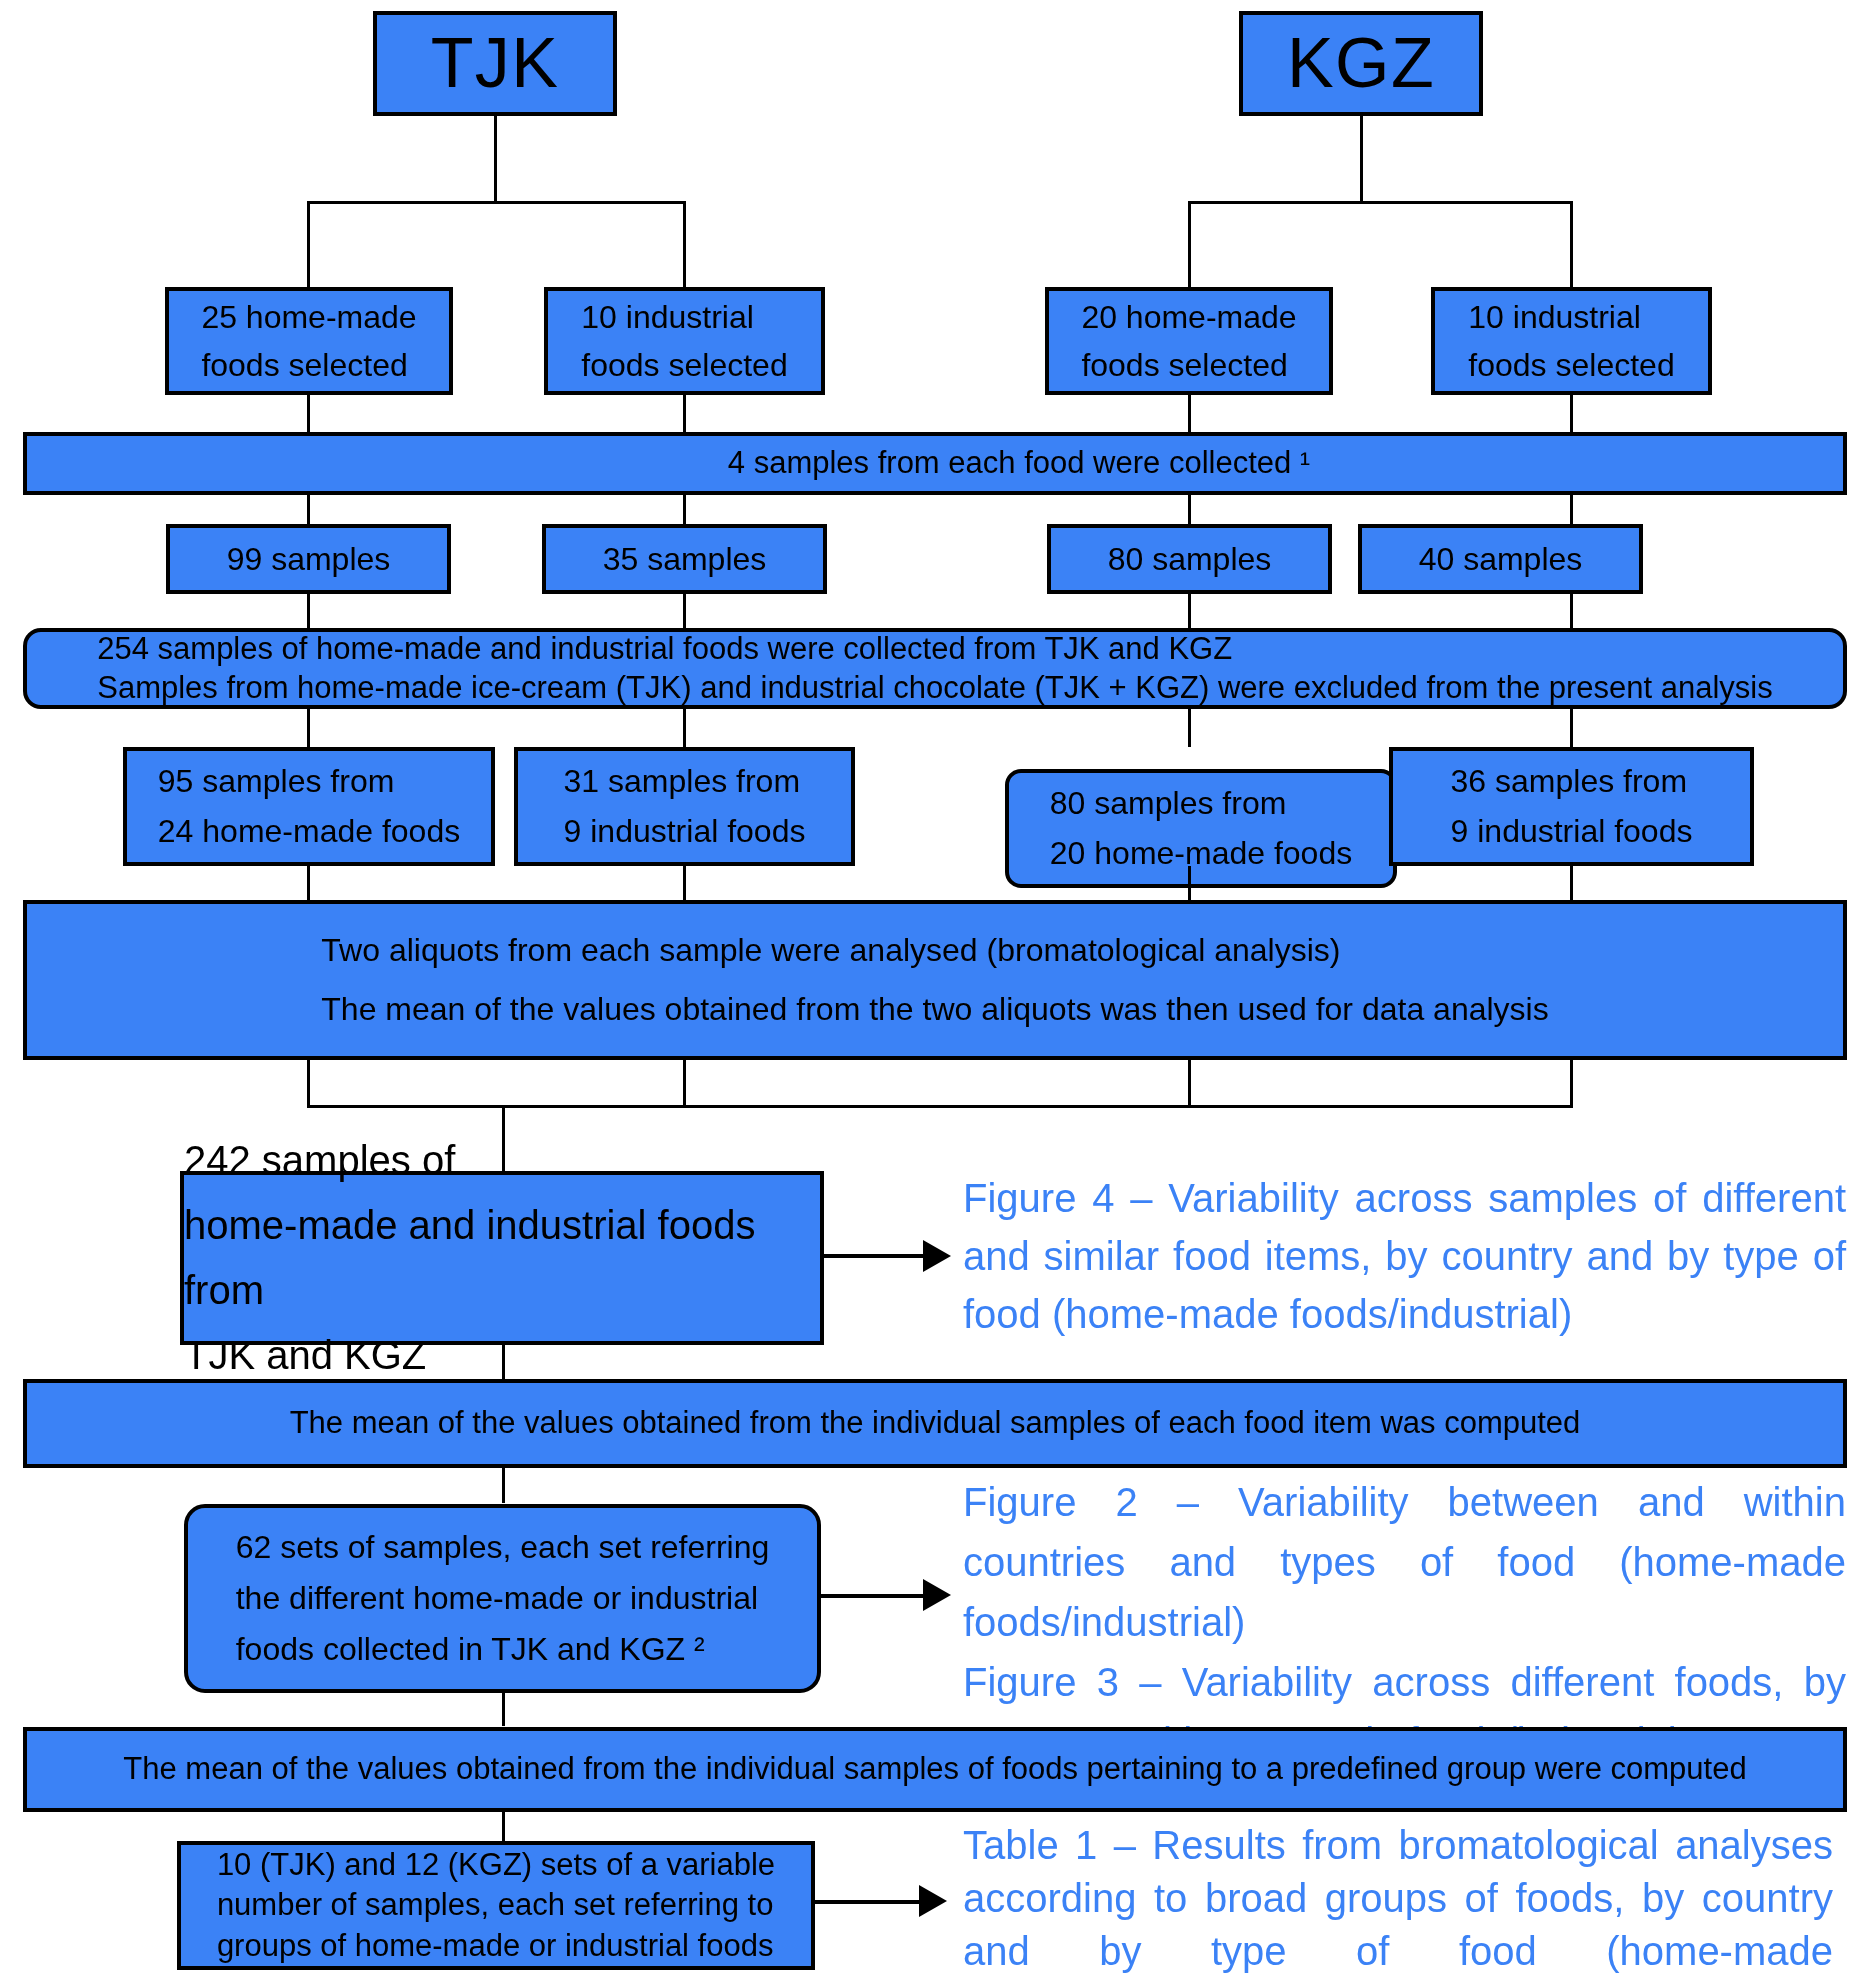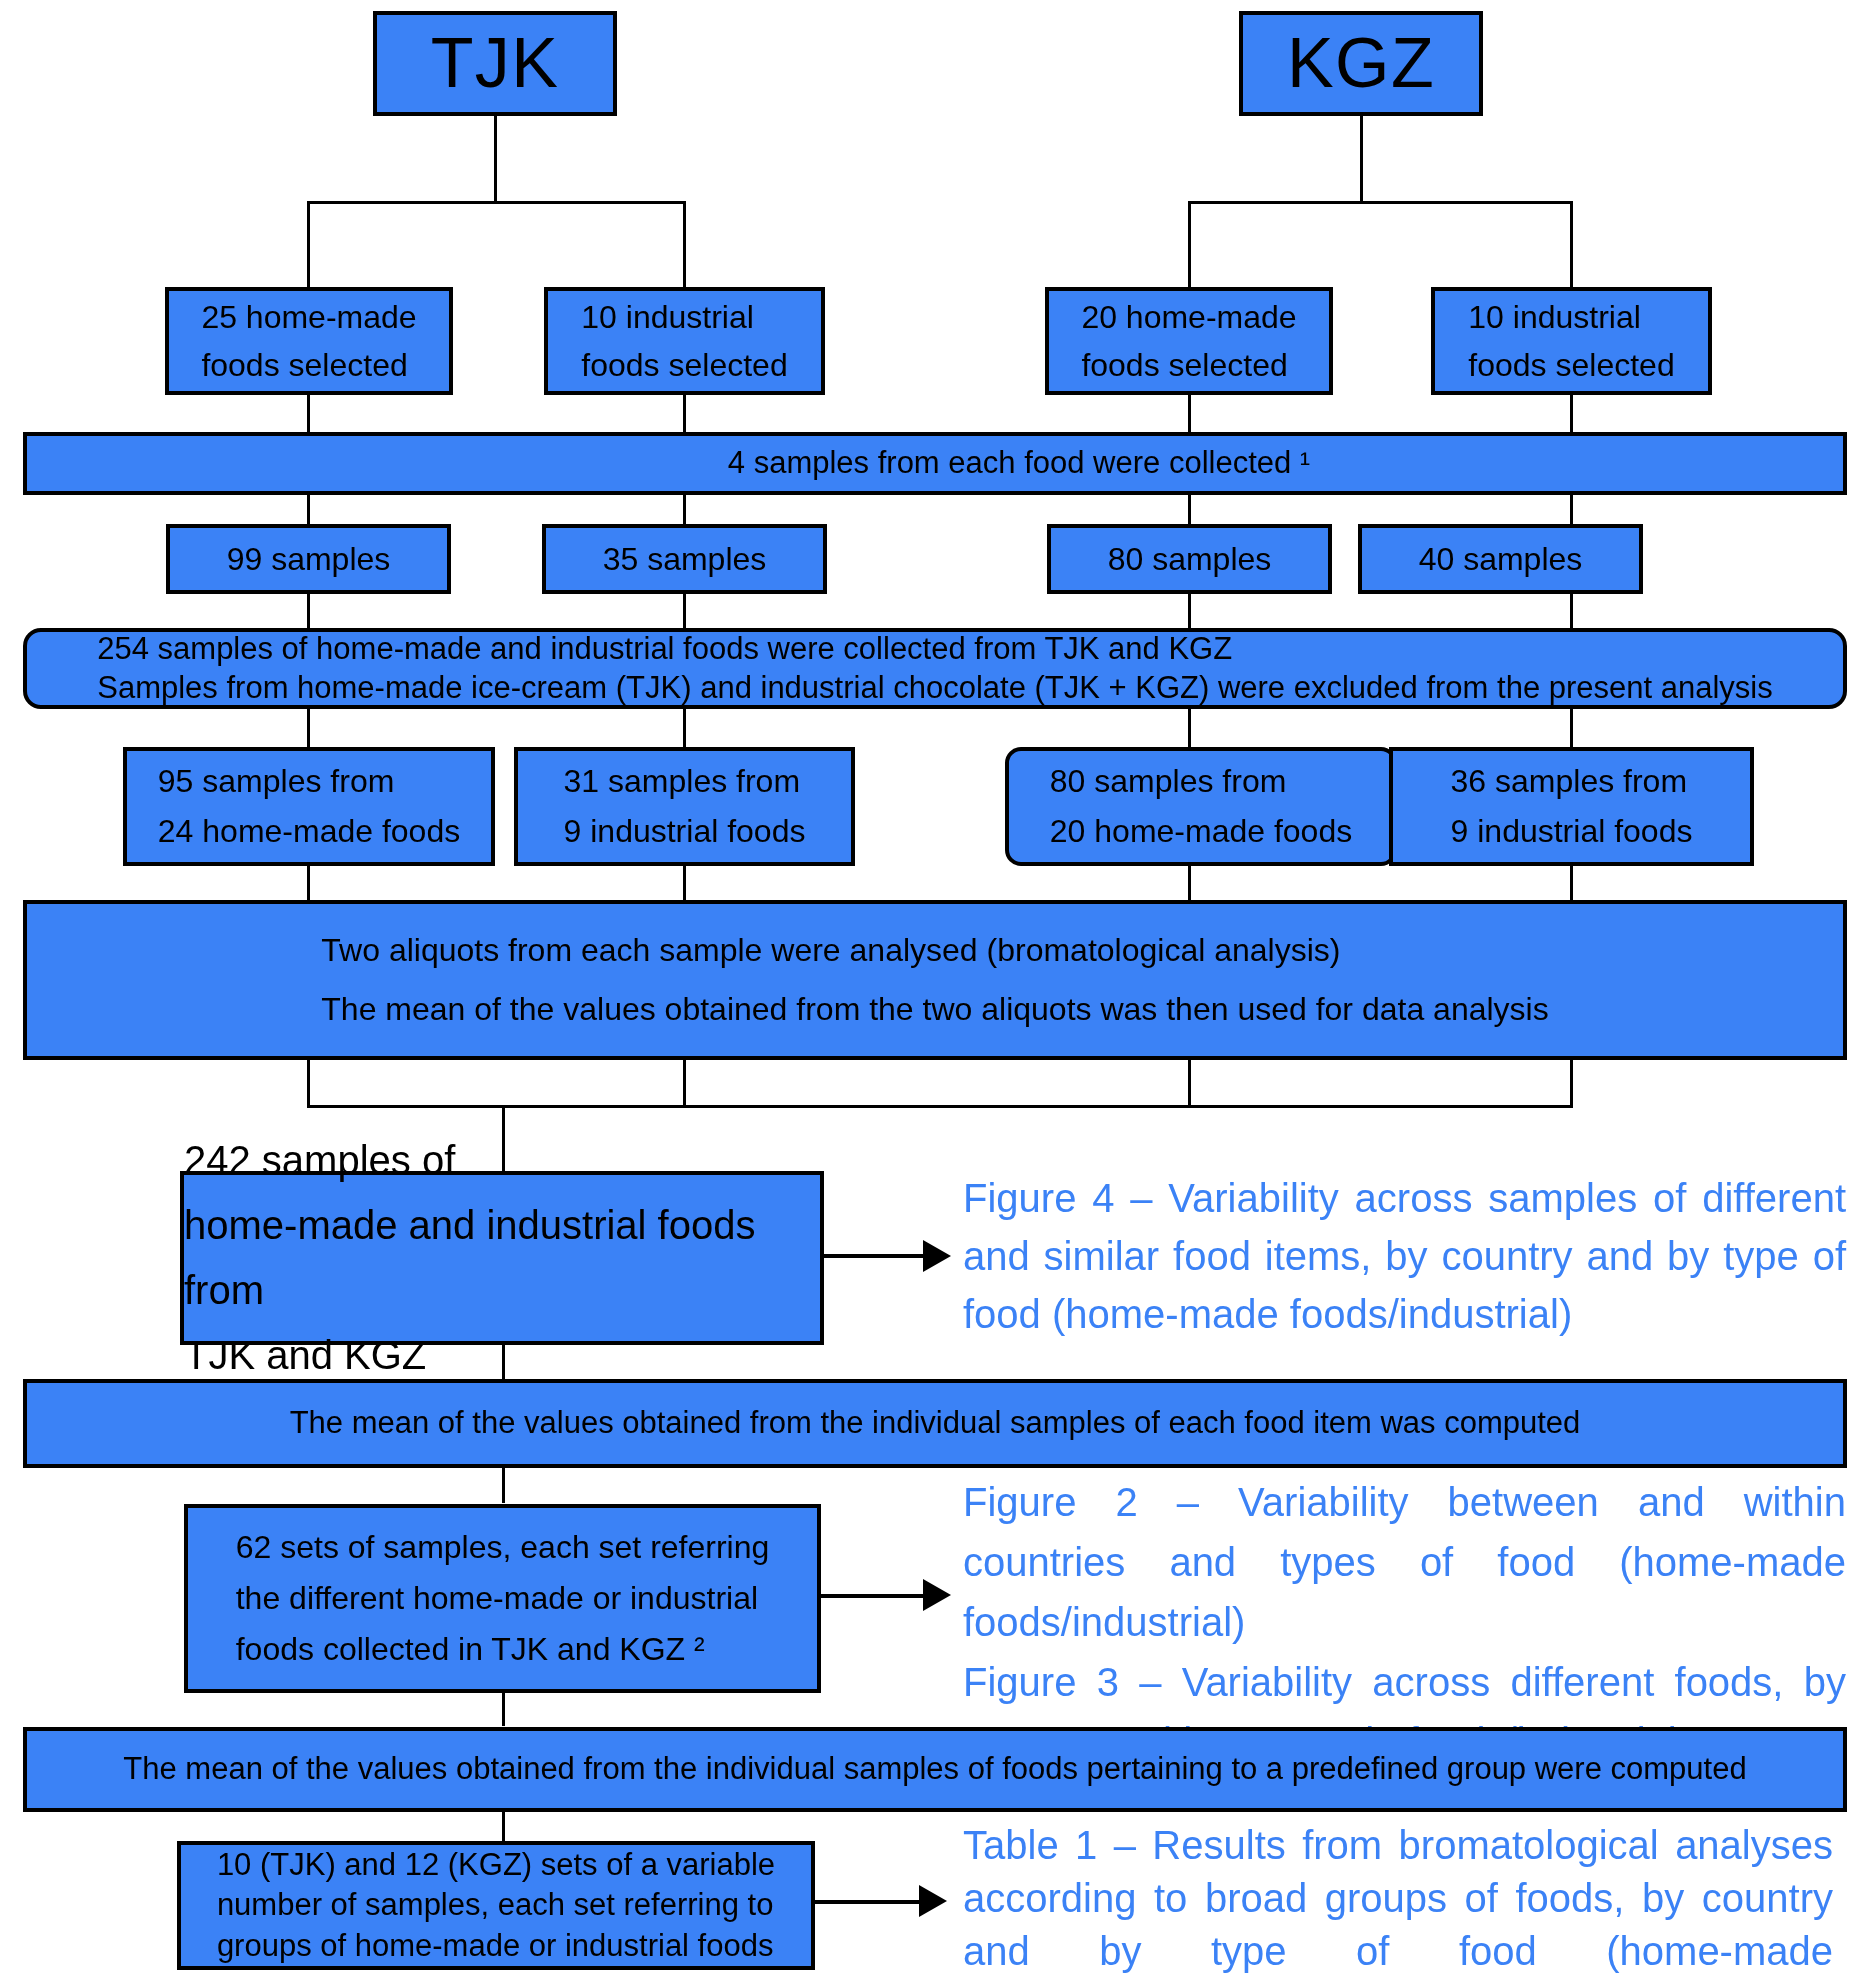--- a/index.html
+++ b/index.html
@@ -85,21 +85,21 @@
 
   <div class="vline" style="left:307px; top:709px; width:2.8px; height:38px;"></div>
   <div class="vline" style="left:683px; top:709px; width:2.8px; height:38px;"></div>
   <div class="vline" style="left:1188px; top:709px; width:2.8px; height:38px;"></div>
   <div class="vline" style="left:1570px; top:709px; width:2.8px; height:38px;"></div>
 
   <div class="box small" style="left:123px; top:747px; width:372px; height:119px; line-height:1.55;">95 samples from
 24 home-made foods</div>
   <div class="box small" style="left:514px; top:747px; width:341px; height:119px; line-height:1.55;">31 samples from
 9 industrial foods</div>
-  <div class="box small" style="left:1005px; top:747px; width:392px; height:119px; line-height:1.55;border-radius:16px;">80 samples from
+  <div class="box small" style="left:1005px; top:769px; width:392px; height:119px; line-height:1.55;border-radius:16px;">80 samples from
 20 home-made foods</div>
   <div class="box small" style="left:1389px; top:747px; width:365px; height:119px; line-height:1.55;">36 samples from
 9 industrial foods</div>
 
   <div class="vline" style="left:307px; top:866px; width:2.8px; height:34px;"></div>
   <div class="vline" style="left:683px; top:866px; width:2.8px; height:34px;"></div>
   <div class="vline" style="left:1188px; top:866px; width:2.8px; height:34px;"></div>
   <div class="vline" style="left:1570px; top:866px; width:2.8px; height:34px;"></div>
 
   <div class="box small" style="left:23px; top:900px; width:1824px; height:160px; line-height:1.85;">Two aliquots from each sample were analysed (bromatological analysis)
@@ -118,21 +118,21 @@
   <div class="arrow-line" style="left:824px; top:1254px; width:100px;"></div>
   <div class="arrow-head" style="left:923px; top:1240px;"></div>
   <div class="caption" style="left:963px; top:1169px; width:883px; line-height:58px;">Figure 4 – Variability across samples of different and similar food items, by country and by type of food (home-made foods/industrial)</div>
 
   <div class="vline" style="left:502px; top:1345px; width:2.8px; height:34px;"></div>
 
   <div class="box band" style="left:23px; top:1379px; width:1824px; height:89px;">The mean of the values obtained from the individual samples of each food item was computed</div>
 
   <div class="vline" style="left:502px; top:1468px; width:2.8px; height:35px;"></div>
 
-  <div class="box" style="left:184px; top:1504px; width:637px; height:189px; font-size:32px; line-height:1.6;">62 sets of samples, each set referring
+  <div class="box" style="left:184px; top:1504px; width:637px; height:189px; font-size:32px; line-height:1.6;border-radius:21px;">62 sets of samples, each set referring
 the different home-made or industrial
 foods collected in TJK and KGZ ²</div>
   <div class="arrow-line" style="left:821px; top:1594px; width:102px;"></div>
   <div class="arrow-head" style="left:923px; top:1579px;"></div>
   <div class="caption" style="left:963px; top:1472px; width:883px; line-height:60px;">Figure 2 – Variability between and within countries and types of food (home-made foods/industrial)
 Figure 3 – Variability across different foods, by country and home-made foods/industrial</div>
 
   <div class="vline" style="left:502px; top:1692px; width:2.8px; height:34px;"></div>
 
   <div class="box band" style="left:23px; top:1727px; width:1824px; height:85px;">The mean of the values obtained from the individual samples of foods pertaining to a predefined group were computed</div>

